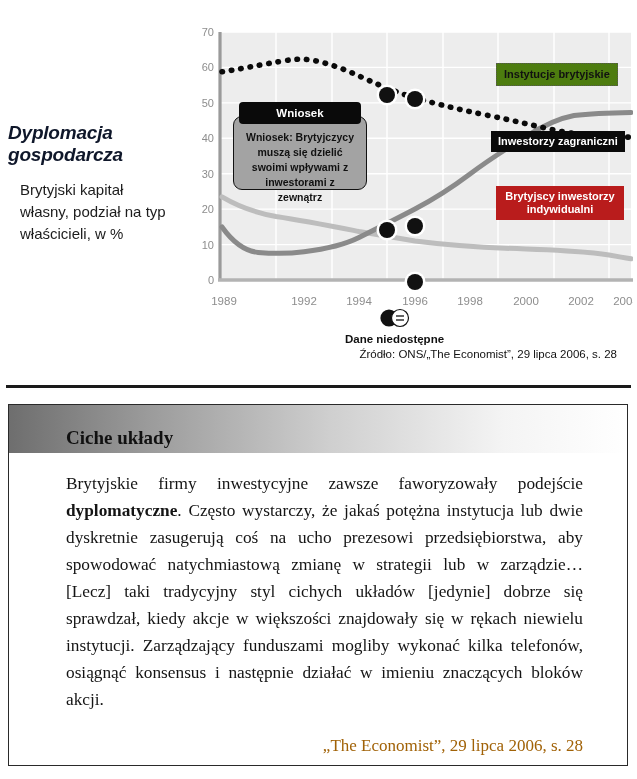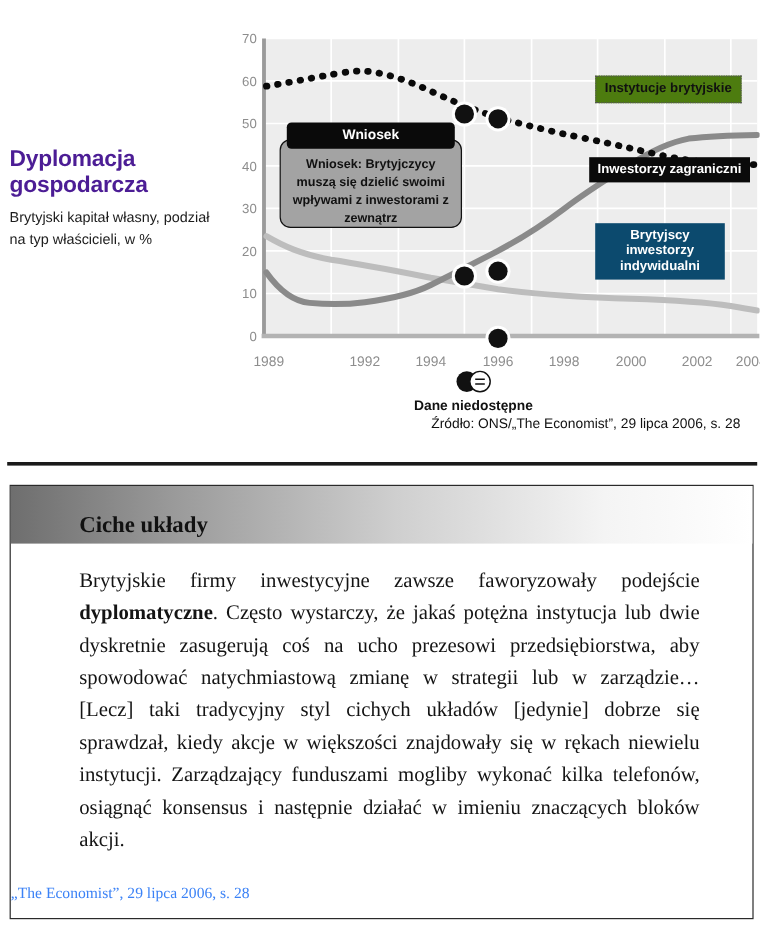--- a/index.html
+++ b/index.html
@@ -28,28 +28,29 @@
     position: absolute;
     left: 8px;
     top: 122px;
     width: 175px;
   }
   #chart-title {
     font-size: 19px;
     font-weight: bold;
     line-height: 1.18;
     letter-spacing: -0.2px;
-    color: #4c1d95;
+    color: #0f172a;
     margin: 0 0 6px 0;
+    font-style: italic;
   }
   #chart-subtitle {
-    font-size: 12px;
+    font-size: 15px;
     line-height: 1.48;
     color: #1c1c1c;
-    margin: 0;
+    margin: 12px;
   }
 
   #plot-wrap {
     position: absolute;
     left: 196px;
     top: 24px;
     width: 437px;
     height: 356px;
   }
   #plot-svg { display: block; }
@@ -71,32 +72,32 @@
     border: 1px dotted #555;
   }
   #legend-foreign {
     left: 295px; top: 107px;
     background: #0a0a0a;
     color: #ffffff;
     text-align: center;
   }
   #legend-individual {
     left: 300px; top: 162px;
-    background: #0c4a6e;
+    background: #b91c1c;
     color: #ffffff;
     white-space: normal;
-    width: 108px;
+    width: 128px;
   }
 
   
   #callout {
     position: absolute;
     left: 37px;
     top: 78px;
-    width: 152px;
+    width: 134px;
   }
   #callout-header {
     background: #0a0a0a;
     color: #fff;
     font-size: 11.5px;
     font-weight: bold;
     text-align: center;
     padding: 5px 0 5px 0;
     border-radius: 4px;
     position: relative;
@@ -188,23 +189,23 @@
     font-family: "Liberation Serif", serif;
     font-size: 17.3px;
     line-height: 1.56;
     color: #141414;
     padding: 18px 44px 0 57px;
     text-align: justify;
   }
   #quote-body b { font-weight: bold; }
   #quote-attrib {
     font-family: "Liberation Serif", serif;
-    font-size: 13px;
-    color: #3b82f6;
-    text-align: left;
+    font-size: 17px;
+    color: #a16207;
+    text-align: right;
     padding: 22px 44px 0 0;
   }
 </style>
 </head>
 <body>
 
 <div id="infographic">
 
   <div id="title-block">
     <div id="chart-title">Dyplomacja gospodarcza</div>

